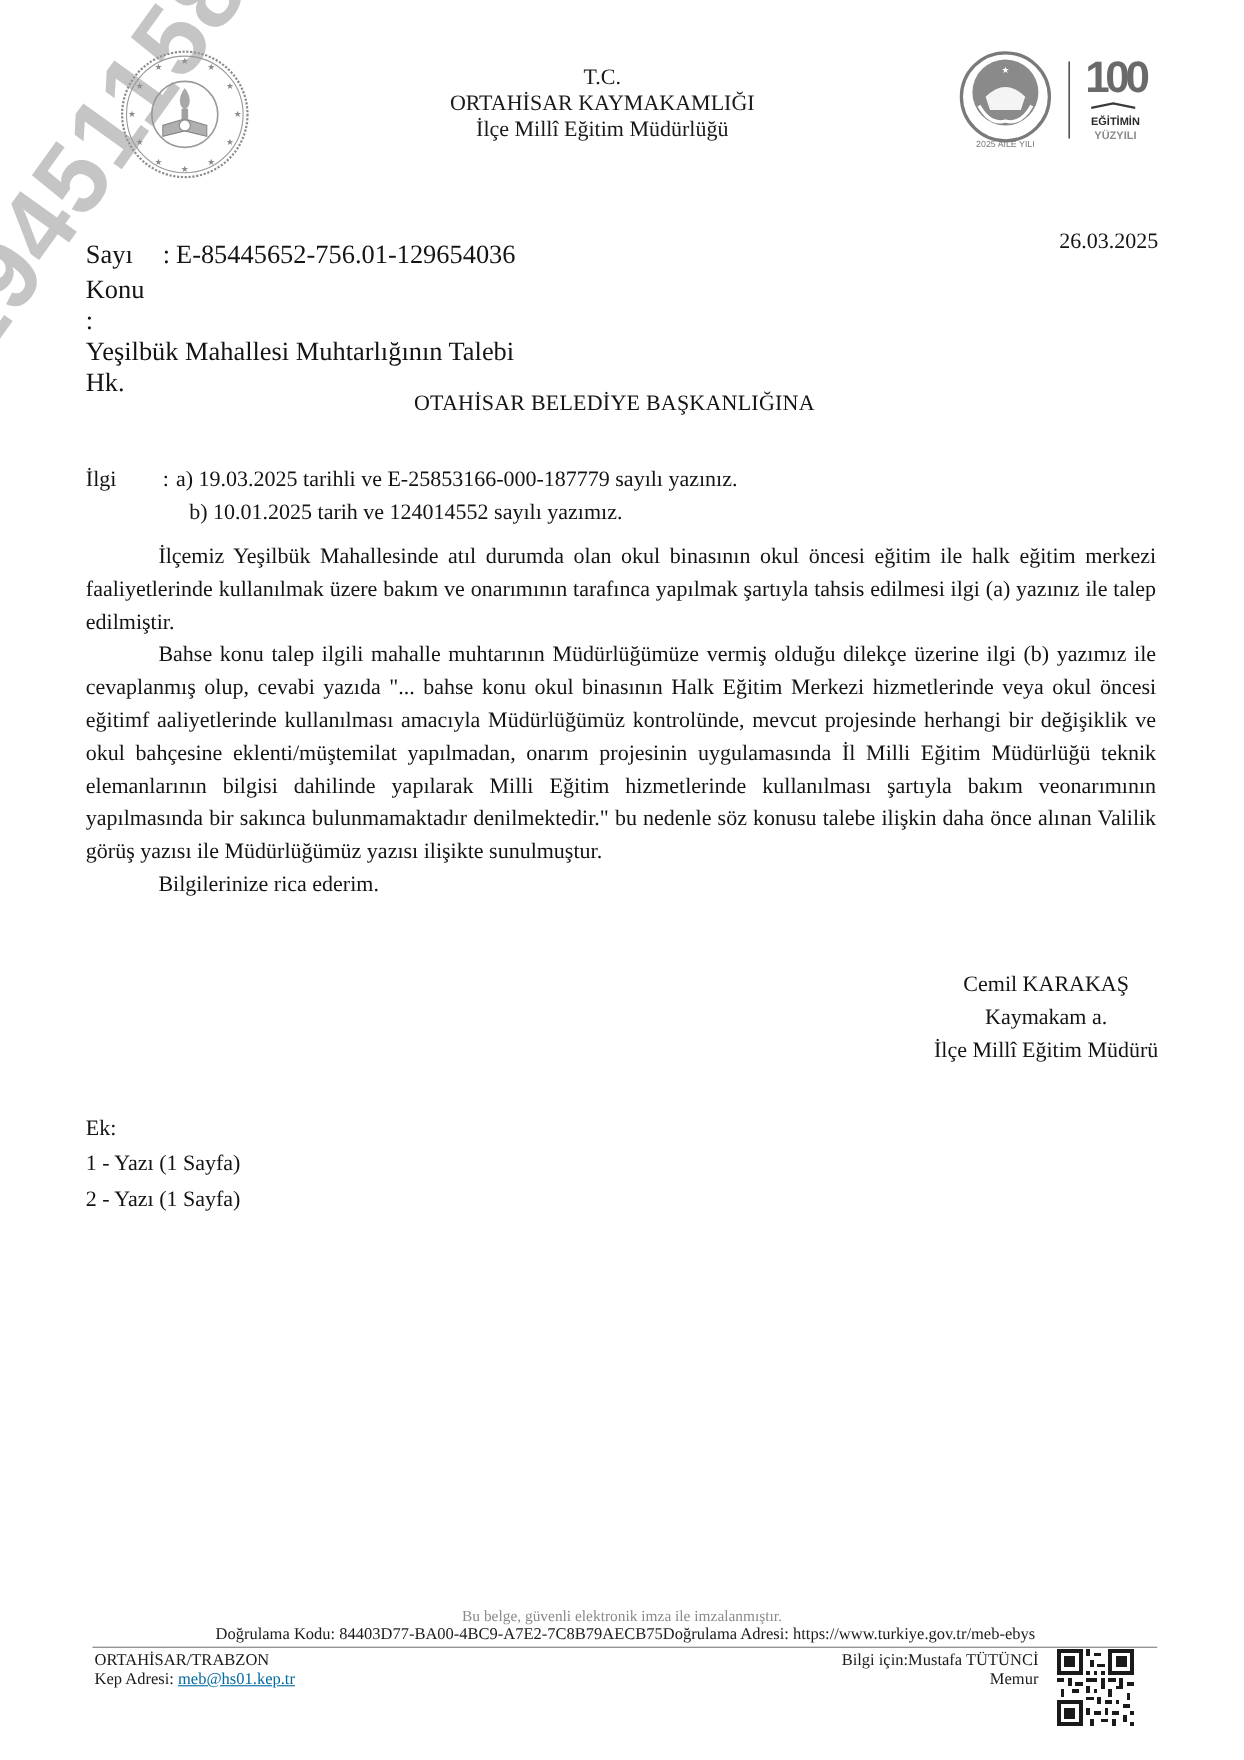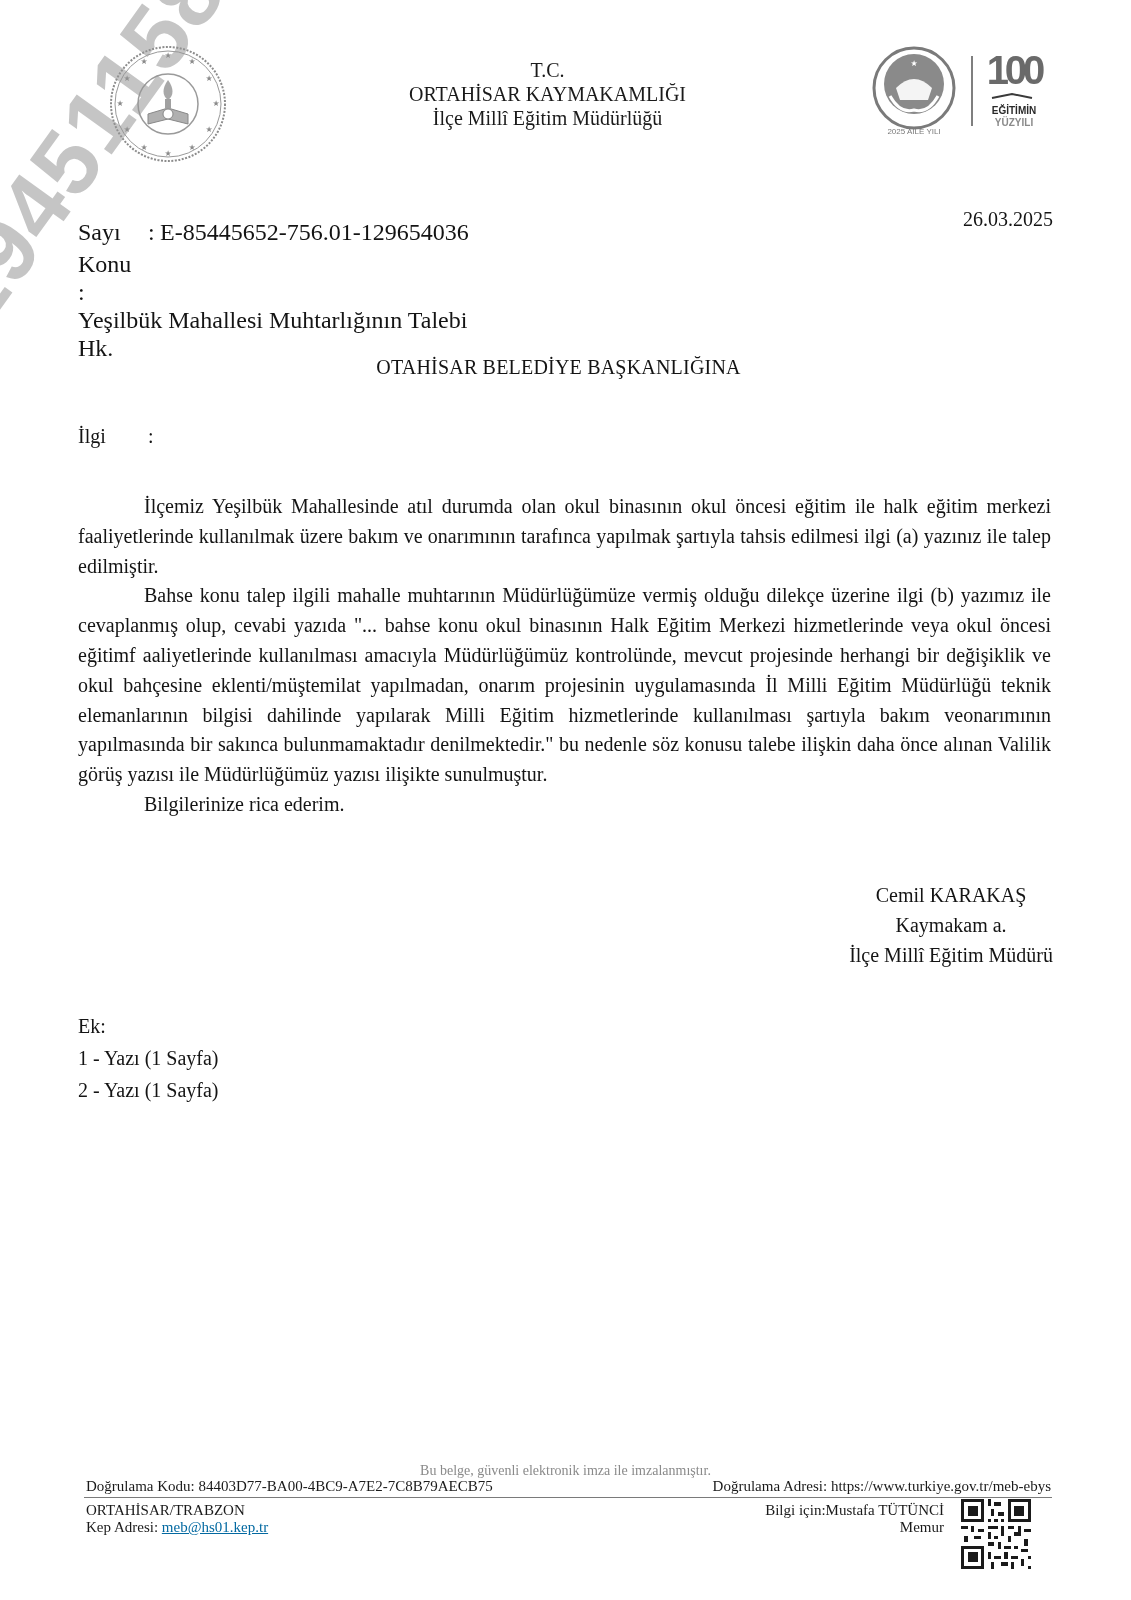--- a/index.html
+++ b/index.html
@@ -117,21 +117,21 @@
       width: 1131px;
       text-align: center;
       font-size: 14px;
       color: #8a8a8a;
     }
     .footer-row1 {
       position: absolute;
       left: 86px; top: 1477px;
       width: 965px;
       display: flex;
-      justify-content: space-between;
+      justify-content: center;
       font-size: 15px;
       line-height: 18px;
       color: #1a1a1a;
     }
     .footer-rule {
       position: absolute;
       left: 84px; top: 1497px;
       width: 968px;
       height: 1px;
       background: #7a7a7a;
@@ -256,20 +256,24 @@
     </div>
 
     <div class="date">26.03.2025</div>
 
     <div class="recipient">OTAHİSAR BELEDİYE BAŞKANLIĞINA</div>
 
     <div class="ilgi">
       <div class="ilgi-row">
         <span class="ilgi-label">İlgi</span>
         <span class="meta-colon">:</span>
+        <div class="ilgi-items">
+          <div>a) 19.03.2025 tarihli ve E-25853166-000-187779 sayılı yazınız.</div>
+          <div class="b">b) 10.01.2025 tarih ve 124014552 sayılı yazımız.</div>
+        </div>
       </div>
     </div>
 
     <div class="body-text">
       <p>İlçemiz Yeşilbük Mahallesinde atıl durumda olan okul binasının okul öncesi eğitim ile halk eğitim merkezi faaliyetlerinde kullanılmak üzere bakım ve onarımının tarafınca yapılmak şartıyla tahsis edilmesi ilgi (a) yazınız ile talep edilmiştir.</p>
       <p>Bahse konu talep ilgili mahalle muhtarının Müdürlüğümüze vermiş olduğu dilekçe üzerine ilgi (b) yazımız ile cevaplanmış olup, cevabi yazıda "... bahse konu okul binasının Halk Eğitim Merkezi hizmetlerinde veya okul öncesi eğitimf aaliyetlerinde kullanılması amacıyla Müdürlüğümüz kontrolünde, mevcut projesinde herhangi bir değişiklik ve okul bahçesine eklenti/müştemilat yapılmadan, onarım projesinin uygulamasında İl Milli Eğitim Müdürlüğü teknik elemanlarının bilgisi dahilinde yapılarak Milli Eğitim hizmetlerinde kullanılması şartıyla bakım veonarımının yapılmasında bir sakınca bulunmamaktadır denilmektedir." bu nedenle söz konusu  talebe ilişkin daha önce alınan Valilik görüş yazısı ile Müdürlüğümüz yazısı ilişikte sunulmuştur.</p>
       <p>Bilgilerinize rica ederim.</p>
     </div>
 
     <div class="signature">

